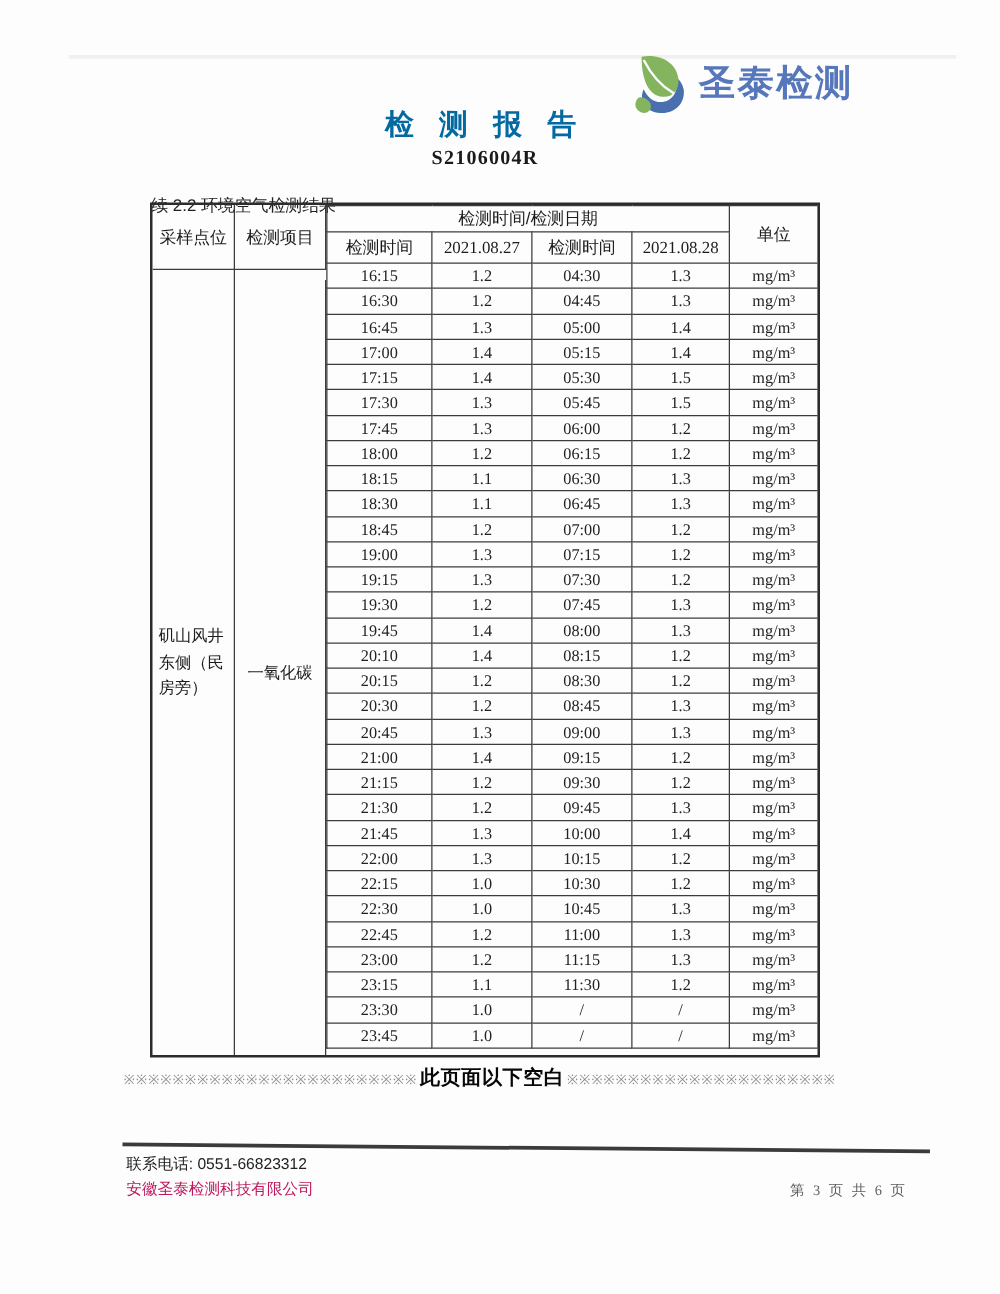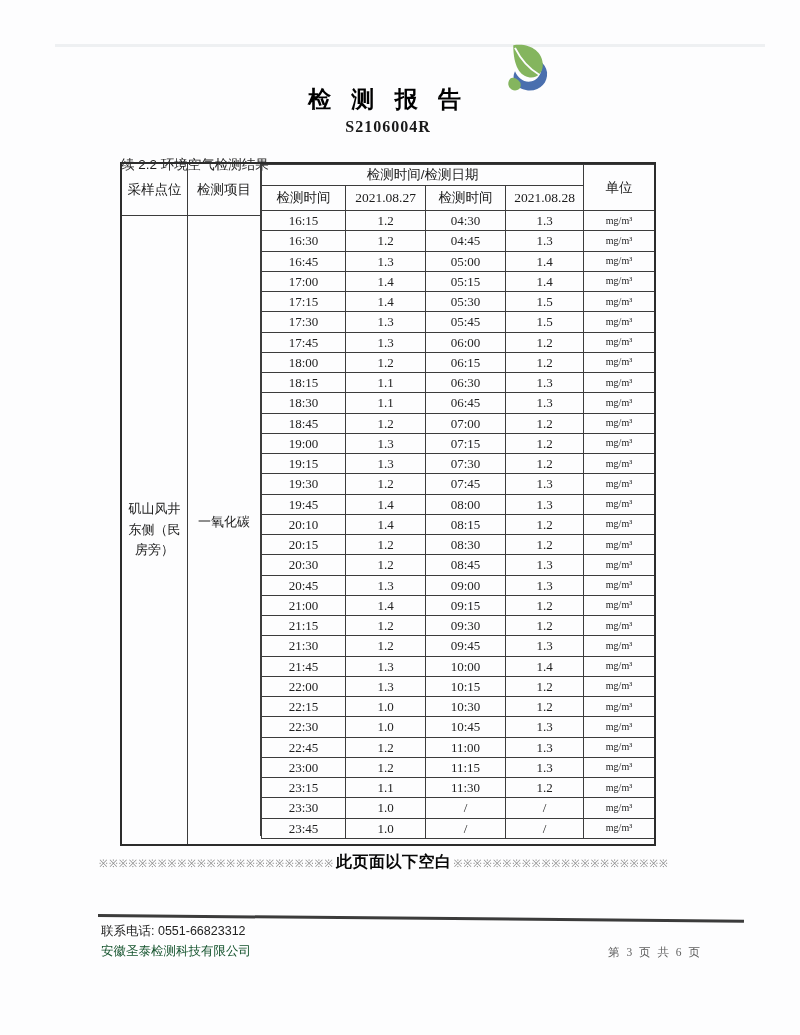--- a/index.html
+++ b/index.html
@@ -20,53 +20,53 @@
     background: #eef0f2;
   }
   
   .logo { position: absolute; left: 502px; top: 40px; display: flex; align-items: center; }
   .logo-mark { width: 52px; height: 54px; }
   .logo-text { font-size: 29px; font-weight: bold; letter-spacing: 2px; margin-left: 5px; }
   
   .report-title {
     position: absolute; left: 120px; top: 84px; width: 536px;
     text-align: center; font-size: 23px; font-weight: bold;
-    letter-spacing: 7px; color: #000000;
+    letter-spacing: 7px; color: #0369a1;
   }
   .report-number {
     position: absolute; left: 120px; top: 118px; width: 536px;
     text-align: center; font-family: "Liberation Serif", "DejaVu Serif", serif;
     font-size: 16px; font-weight: bold; letter-spacing: 1px; color: #1a1a1a;
   }
   .section-label {
     position: absolute; left: 121px; top: 141px;
     font-size: 13.5px; color: #1f1f1f; margin-top: 15px;
   }
   
   .table-wrap {
     position: absolute; left: 120px; top: 162px;
     width: 536px; height: 684px;
     border: 2px solid #2c2c2c;
     overflow: hidden;
   }
   .side-cell {
     position: absolute;
     display: flex; align-items: center; justify-content: center;
-    text-align: center;
+    text-align: left;
     border-right: 1px solid #3c3c3c;
     font-size: 13px; color: #1c1c1c;
     background: transparent;
   }
   .hcell-point { left: 0; top: 0; width: 66px; height: 52px; border-bottom: 1px solid #3c3c3c; font-size: 13.5px; }
   .hcell-item  { left: 66px; top: 0; width: 73px; height: 52px; border-bottom: 1px solid #3c3c3c; font-size: 13.5px; }
   .dcell-point {
     left: 0; top: 52px; width: 66px; height: 628px;
     padding: 0 5px; line-height: 1.6; word-break: break-all;
   }
-  .dcell-item  { left: 66px; top: 44px; width: 73px; height: 628px; }
+  .dcell-item  { left: 66px; top: 60px; width: 73px; height: 628px; }
   table.data-table {
     position: absolute; left: 139px; top: 0; width: 393px;
     border-collapse: collapse; table-layout: fixed;
   }
   .data-table th, .data-table td {
     border: 1px solid #3c3c3c;
     text-align: center; vertical-align: middle;
     padding: 0; line-height: 1;
     font-weight: normal;
   }
@@ -74,63 +74,64 @@
   .data-table thead tr.h2 { height: 25px; }
   .data-table thead th { font-size: 13.5px; color: #1c1c1c; }
   .data-table thead th.date { font-family: "Liberation Serif", "DejaVu Serif", serif; font-size: 13.5px; }
   .data-table tbody tr { height: 20.26px; }
   .data-table td.t, .data-table td.v {
     font-family: "Liberation Serif", "DejaVu Serif", serif;
     font-size: 13px; color: #222;
   }
   .data-table td.u {
     font-family: "Liberation Serif", "DejaVu Serif", serif;
-    font-size: 10px; color: #222;
+    font-size: 13px; color: #222;
   }
   
   .blank-line {
     position: absolute; left: 84px; top: 852px; width: 600px;
     display: flex; align-items: center; justify-content: center;
     white-space: nowrap;
   }
   .blank-marks {
     font-size: 10.5px; color: #8d8d8d; letter-spacing: 1px;
     overflow: hidden;
   }
   .blank-text { font-size: 16px; font-weight: bold; color: #070707; margin: 0 2px; letter-spacing: 0.5px; }
   
   .footer-divider {
     position: absolute; left: 98px; top: 914px; width: 646px; height: 2.5px;
     background: #3b3b3b;
     transform: rotate(0.5deg); transform-origin: left center;
   }
   .footer-phone   { position: absolute; left: 101px; top: 923px; font-size: 12.5px; color: #222; }
-  .footer-company { position: absolute; left: 101px; top: 943px; font-size: 12.5px; color: #14532d; }
+  .footer-company { position: absolute; left: 101px; top: 943px; font-size: 12.5px; color: #be185d; }
   .footer-page {
-    position: absolute; left: 608px; top: 945px;
+    position: absolute; left: 632px; top: 945px;
     font-family: "Liberation Serif", "DejaVu Serif", serif;
     font-size: 11.5px; color: #5f5f5f; letter-spacing: 2px;
   }
 </style>
 </head>
 <body>
 
 <div class="page">
 
   <div class="scan-artifact-top"></div>
 
   <div class="logo">
     <span class="logo-mark">
       <svg viewBox="0 0 60 62" width="52" height="54">
         <path d="M15 36 C10 46 17 57 30 58 C44 59 53 49 52 37 C51 31 48 27 44 24 C47 31 46 41 38 46 C29 51 19 46 15 36 Z" fill="#4a6fae"></path>
         <path d="M13 6 C32 3 46 13 47 27 C48 37 41 44 32 43 C21 42 13 30 13 6 Z" fill="#84b55e"></path>
         <path d="M15 9 C22 23 31 33 43 40" stroke="#fdfdfe" stroke-width="2.2" fill="none"></path>
         <path d="M10 44 C5 49 7 57 15 58 C20 58 23 54 21 49 C19 45 13 42 10 44 Z" fill="#84b55e"></path>
       </svg>
     </span>
+    <span class="logo-text" style="color:#5677bb;">圣泰检测</span>
   </div>
 
   <div class="report-title">检 测 报 告</div>
   <div class="report-number">S2106004R</div>
   <div class="section-label">续 2.2 环境空气检测结果</div>
 
   <div class="table-wrap">
 
     <div class="side-cell hcell-point">采样点位</div>
     <div class="side-cell dcell-point">矶山风井东侧（民房旁）</div>

